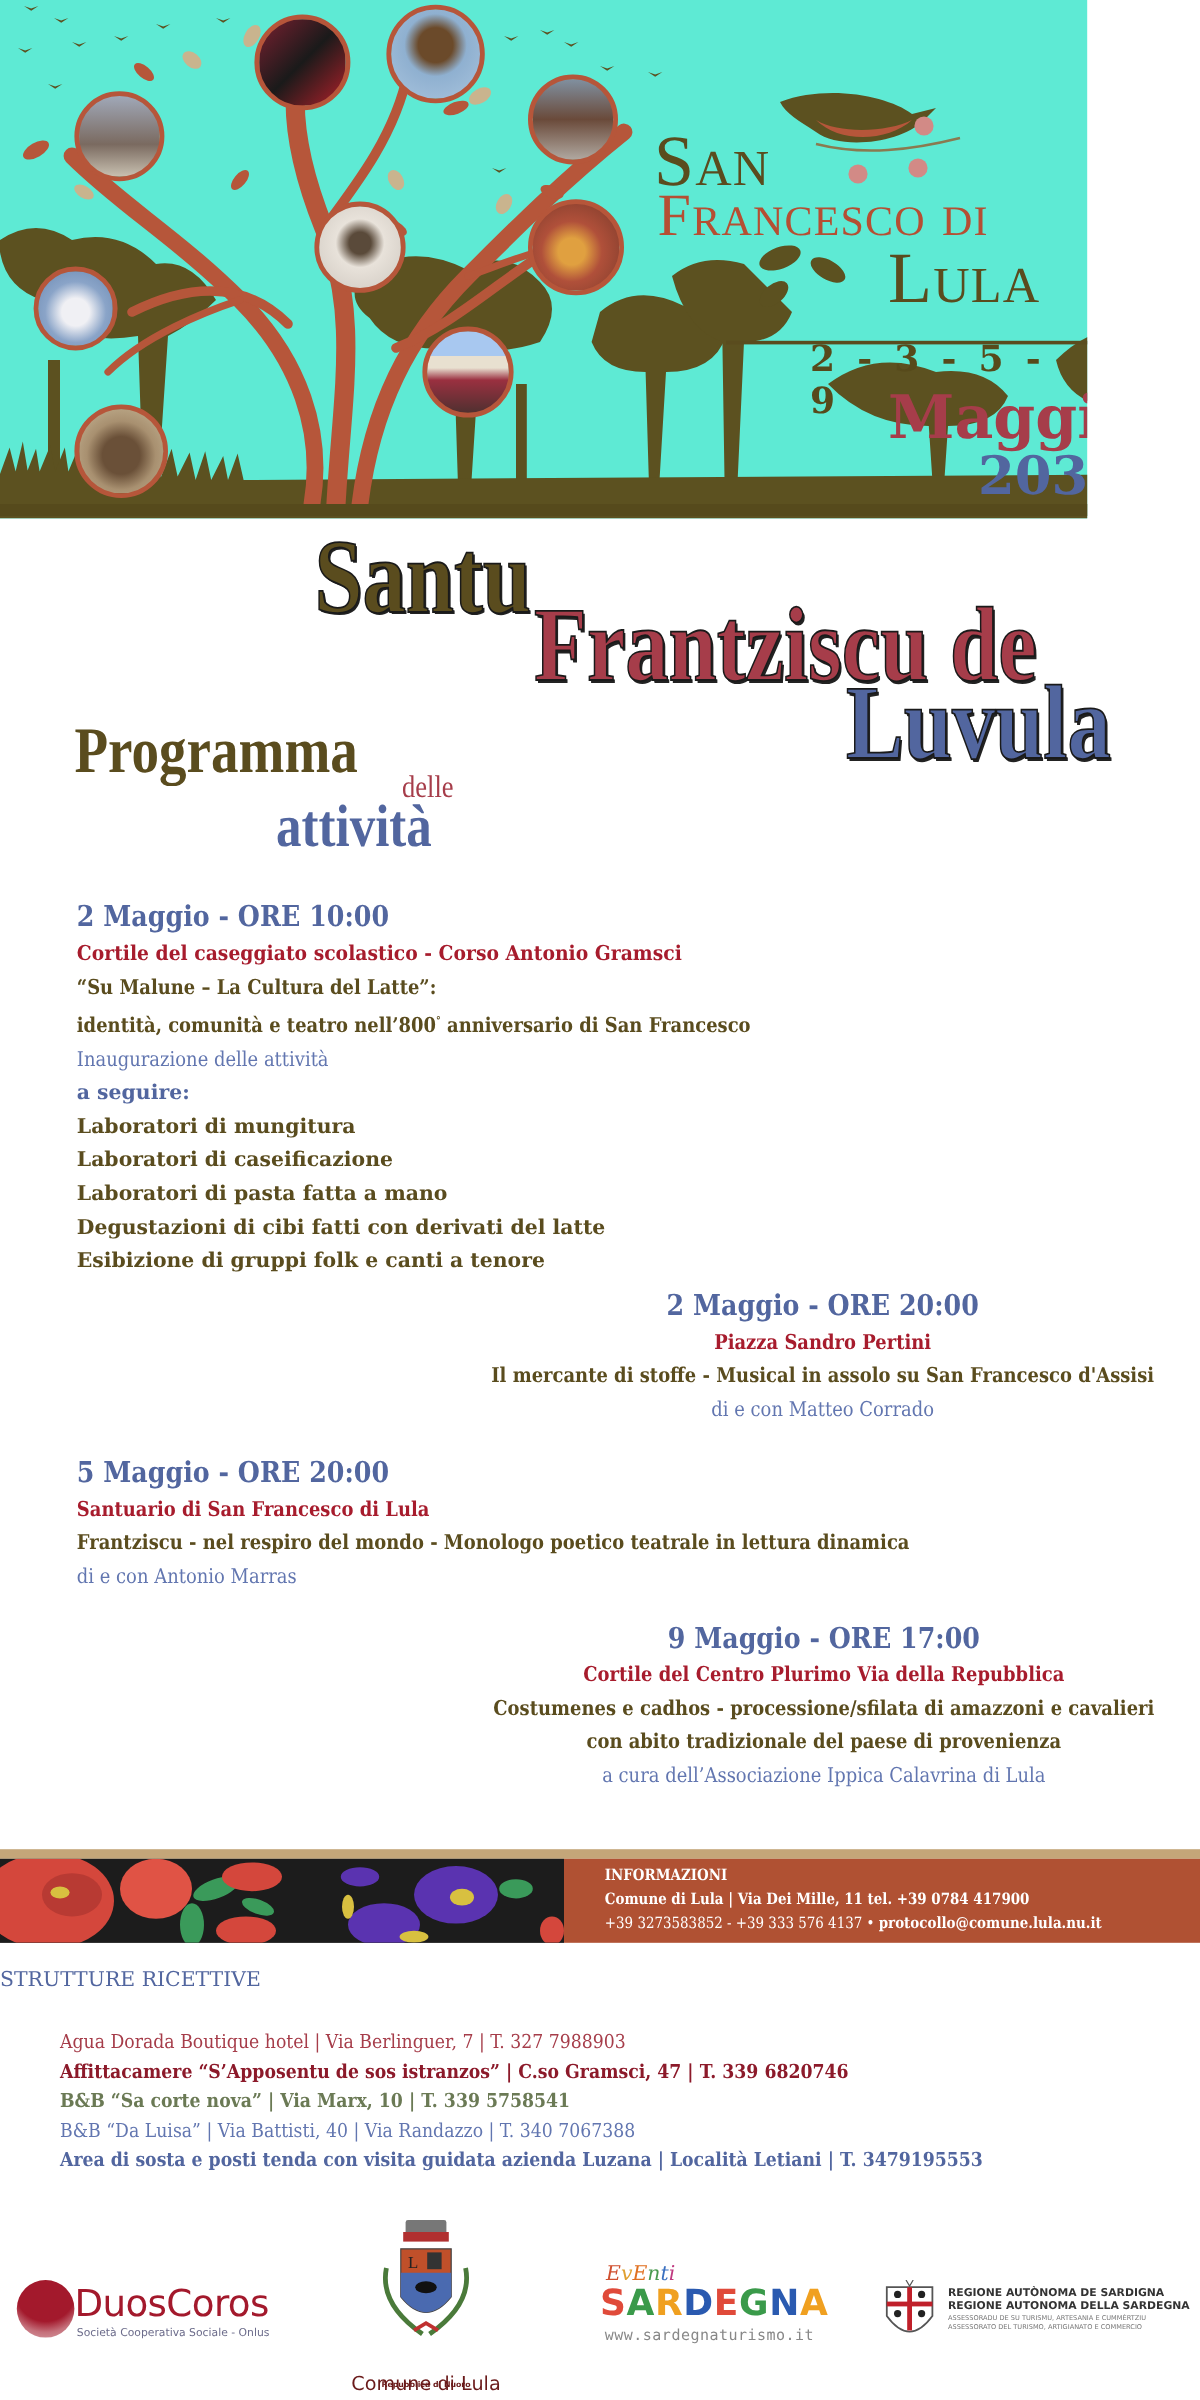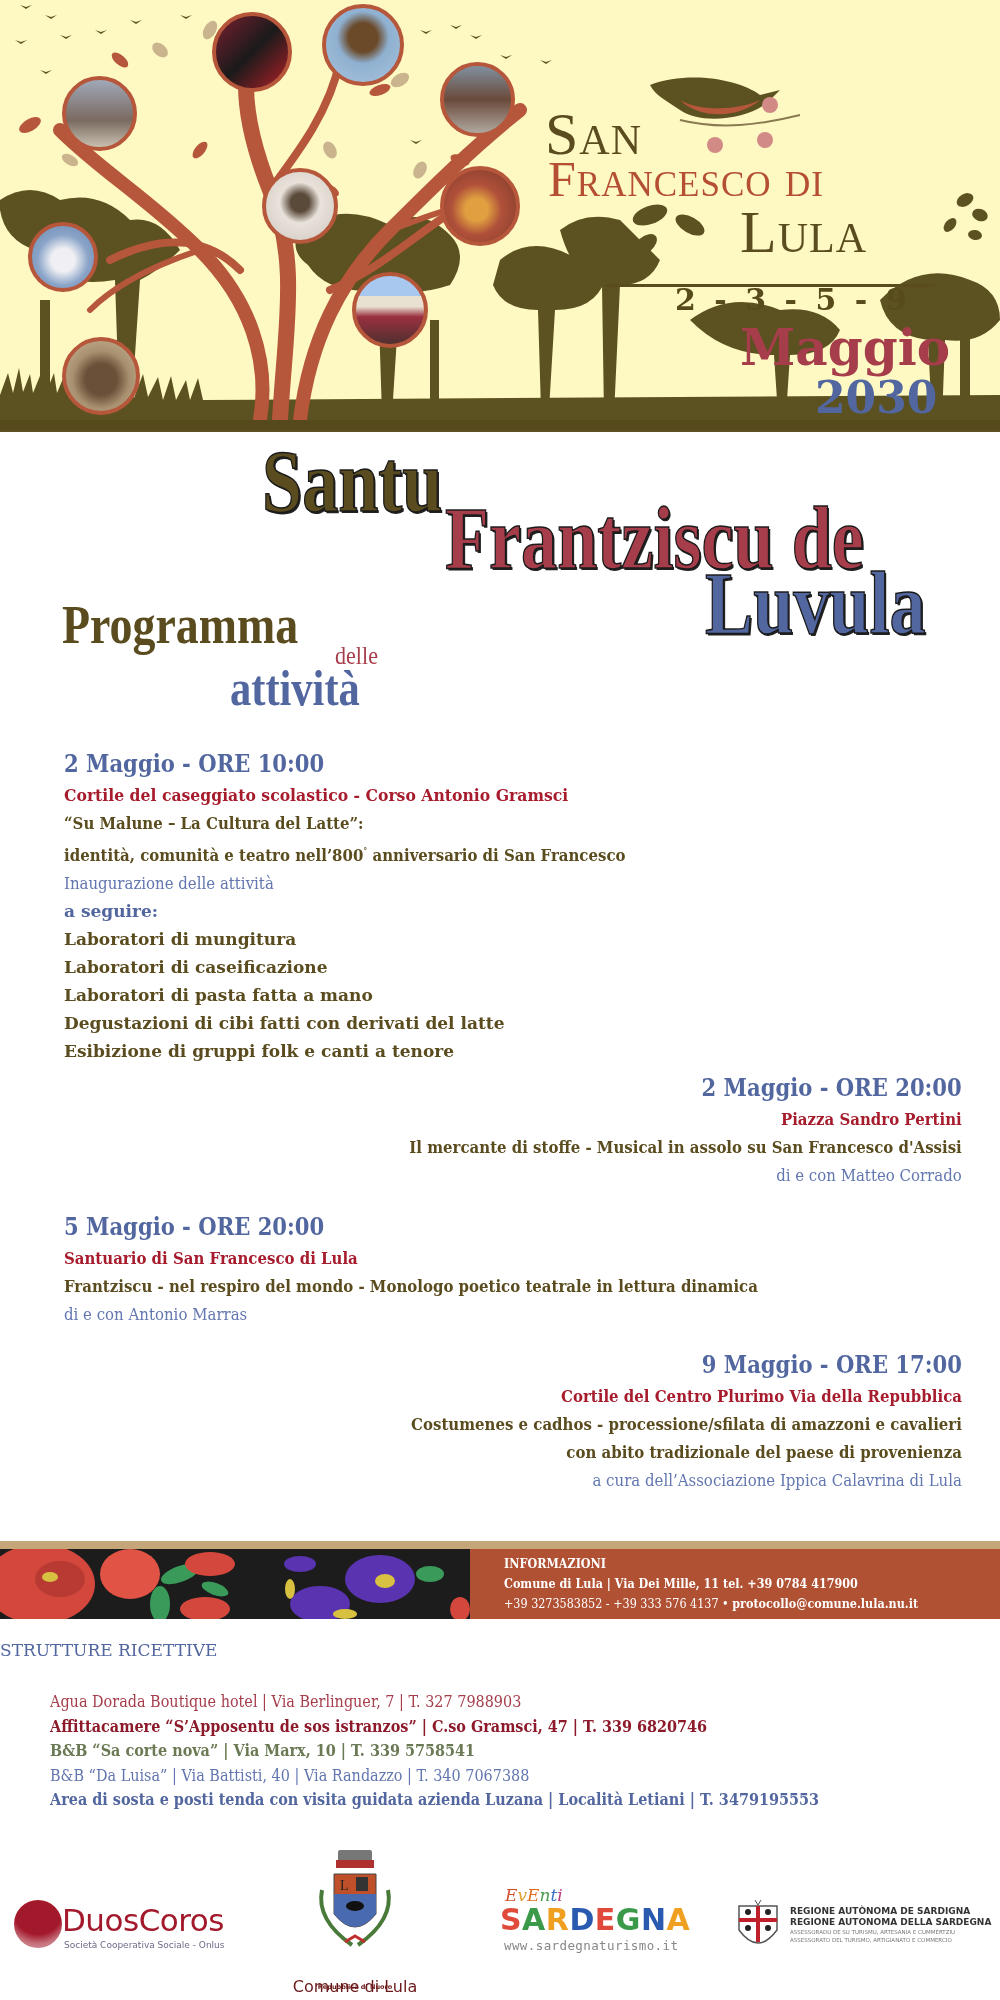--- a/index.html
+++ b/index.html
@@ -1,20 +1,20 @@
 <!DOCTYPE html>
 <html><head>
 <meta charset="utf-8">
 <style>
   * { box-sizing: border-box; margin: 0; padding: 0; }
   html, body { width: 1000px; height: 2000px; background: #ffffff; overflow: hidden; }
   body { position: relative; font-family: "DejaVu Serif", "Liberation Serif", serif; }
 
   
-  .hero { position: absolute; left: 0; top: 0; width: 1000px; height: 432px; overflow: hidden; background: #fef9c3; }
+  .hero { position: absolute; left: 0; top: 0; width: 906px; height: 432px; overflow: hidden; background: #5eead4; }
   .hero svg { position: absolute; left: 0; top: 0; }
   .hero-title { position: absolute; font-family: "Liberation Serif", serif; letter-spacing: 1px; }
   .t-san { left: 545px; top: 100px; font-size: 60px; color: #5a4c1e; }
   .t-francesco { left: 548px; top: 150px; font-size: 50px; color: #b54f33; }
   .t-lula { left: 740px; top: 198px; font-size: 60px; color: #5a4c1e; }
   .hero-rule { position: absolute; left: 605px; top: 284px; width: 330px; height: 3px; background: #5a4c1e; }
   .t-dates { position: absolute; left: 675px; top: 282px; font-family: "DejaVu Serif", serif; font-weight: bold; font-size: 30px; color: #574a1b; letter-spacing: 4px; }
   .t-maggio { position: absolute; left: 740px; top: 318px; font-family: "DejaVu Serif", serif; font-weight: bold; font-size: 50px; color: #a63d4a; }
   .t-year { position: absolute; left: 815px; top: 372px; font-family: "DejaVu Serif", serif; font-weight: bold; font-size: 44px; color: #52669f; }
   .ground-bar { position: absolute; left: 0; top: 420px; width: 1000px; height: 10px; background: #564a1c; }
@@ -30,21 +30,21 @@
 
   .prog { position: absolute; font-family: "Liberation Serif", serif; font-weight: bold; transform: scaleX(0.85); transform-origin: left top; line-height: 1; }
   .prog-main { left: 62px; top: 598px; font-size: 54px; color: #5a4c1e; }
   .prog-delle { left: 335px; top: 643px; font-size: 26px; font-weight: normal; color: #a63d4a; }
   .prog-attivita { left: 230px; top: 663px; font-size: 50px; color: #52669f; }
 
   
   .event { position: absolute; font-family: "DejaVu Serif", serif; }
   .event .line { white-space: nowrap; line-height: 28px; }
   .ev-left { left: 64px; }
-  .ev-right { right: 32px; text-align: right; }
+  .ev-right { right: 32px; text-align: center; }
   .ev-date { font-size: 24px; font-weight: bold; color: #52669f; line-height: 34px !important; }
   .ev-place { font-size: 17px; font-weight: bold; color: #a71c2d; transform: scaleX(0.92); }
   .ev-text { font-size: 17px; font-weight: bold; color: #5a4c1e; }
   .ev-note { font-size: 17px; color: #6276b0; }
   .ev-sub { font-size: 17px; font-weight: bold; color: #52669f; }
   .ev-left .line { transform-origin: left center; }
   .ev-right .line { transform-origin: right center; }
   .sq { transform: scaleX(0.88); }
   sup { font-size: 9px; vertical-align: super; }
 

